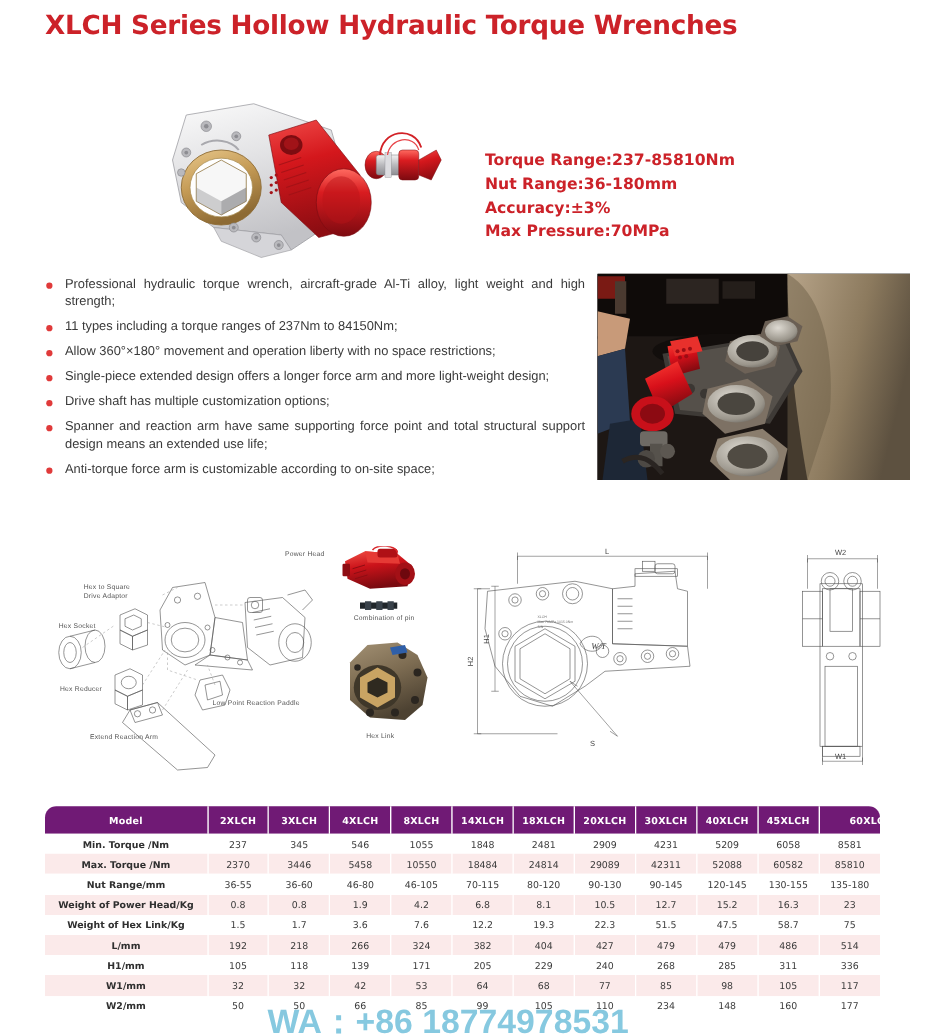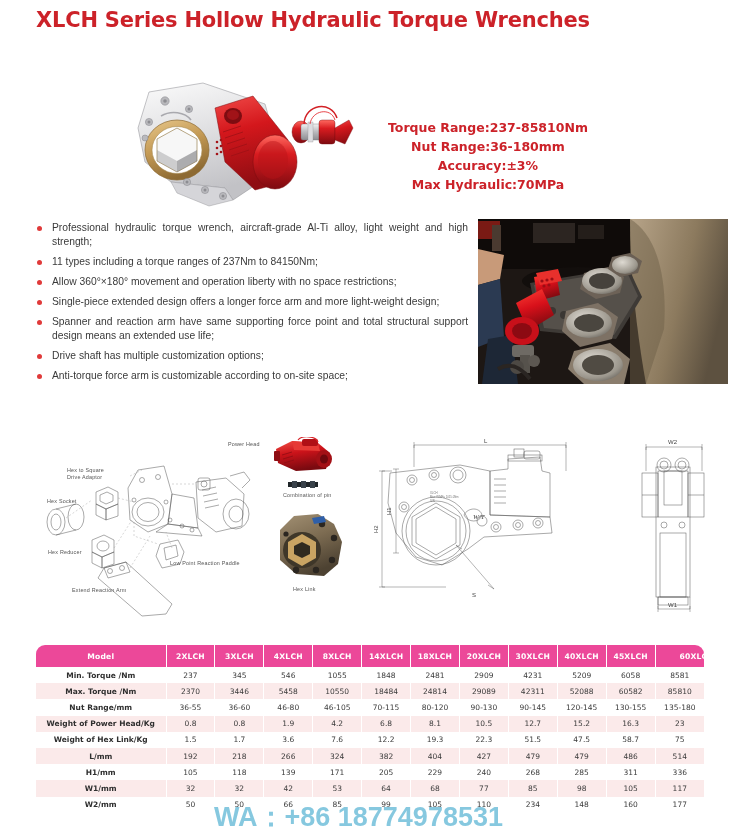--- a/index.html
+++ b/index.html
@@ -17,21 +17,21 @@
   .page-title{
     margin:8px 0 0 36px;
     font-size:21px;
     font-weight:bold;
     color:#cc2229;
     letter-spacing:-0.2px;
     font-family:"DejaVu Sans", sans-serif;
   }
 
   
-  .hero{ position:relative; height:185px;text-align:center; }
+  .hero{ position:relative; height:185px; }
   .hero-photo{ position:absolute; left:105px; top:38px; width:275px; height:145px; }
   .spec-list{ position:absolute; left:388px; top:86px; }
   .spec-line{
     color:#cc2229; font-weight:bold; font-size:12.5px;
     line-height:19px; white-space:nowrap;
     font-family:"DejaVu Sans", sans-serif;
   }
 
   
   .features-wrap{ position:relative; height:215px; }
@@ -59,21 +59,21 @@
   .diag-label{
     position:absolute; font-size:5.4px; color:#555;
     font-family:"Liberation Sans", sans-serif;
     letter-spacing:.2px; white-space:nowrap; line-height:7px;
   }
 
   
   .table-wrap{ position:absolute; left:36px; top:645px; width:668px; }
   table{ border-collapse:collapse; width:100%; table-layout:fixed; }
   thead th{
-    background:#ec4899; color:#fff;
+    background:#701a75; color:#fff;
     font-size:7.6px; font-weight:bold;
     height:22px; text-align:center;
     border-right:1px solid #ffffff;
     font-family:"DejaVu Sans", sans-serif;
     letter-spacing:.2px;
   }
   thead th:last-child{ border-right:none; }
   thead th:first-child{ border-top-left-radius:9px; }
   thead th:last-child{ border-top-right-radius:9px;padding-left:24px; }
   tbody td{
@@ -192,21 +192,21 @@
       <circle cx="118" cy="126" r="1.5" fill="#8d8d92"></circle>
     </g>
 
     <path d="M56,46 C66,40 80,42 86,50" fill="none" stroke="#a9a9ae" stroke-width="1.6"></path>
   </svg>
 
   <div class="spec-list">
     <div class="spec-line">Torque Range:237-85810Nm</div>
     <div class="spec-line">Nut Range:36-180mm</div>
     <div class="spec-line">Accuracy:±3%</div>
-    <div class="spec-line">Max Hydraulic:70MPa</div>
+    <div class="spec-line">Max Pressure:70MPa</div>
   </div>
 </div>
 
 <div class="features-wrap">
   <div class="bullets">
     <div class="bullet justify">
       <span class="dot"></span>
       <span class="txt">Professional hydraulic torque wrench, aircraft-grade Al-Ti alloy, light weight and high strength;</span>
     </div>
     <div class="bullet">
@@ -214,27 +214,27 @@
       <span class="txt">11 types including a torque ranges of 237Nm to 84150Nm;</span>
     </div>
     <div class="bullet">
       <span class="dot"></span>
       <span class="txt">Allow 360°×180° movement and operation liberty with no space restrictions;</span>
     </div>
     <div class="bullet">
       <span class="dot"></span>
       <span class="txt">Single-piece extended design offers a longer force arm and more light-weight design;</span>
     </div>
+    <div class="bullet">
+      <span class="dot"></span>
+      <span class="txt">Drive shaft has multiple customization options;</span>
+    </div>
     <div class="bullet justify">
       <span class="dot"></span>
       <span class="txt">Spanner and reaction arm have same supporting force point and total structural support design means an extended use life;</span>
-    </div>
-    <div class="bullet">
-      <span class="dot"></span>
-      <span class="txt">Drive shaft has multiple customization options;</span>
     </div>
     <div class="bullet">
       <span class="dot"></span>
       <span class="txt">Anti-torque force arm is customizable according to on-site space;</span>
     </div>
   </div>
 
   <svg class="app-photo" viewBox="0 0 250 165">
     <defs>
       <linearGradient id="flange" x1="0" y1="0" x2="1" y2="1">

